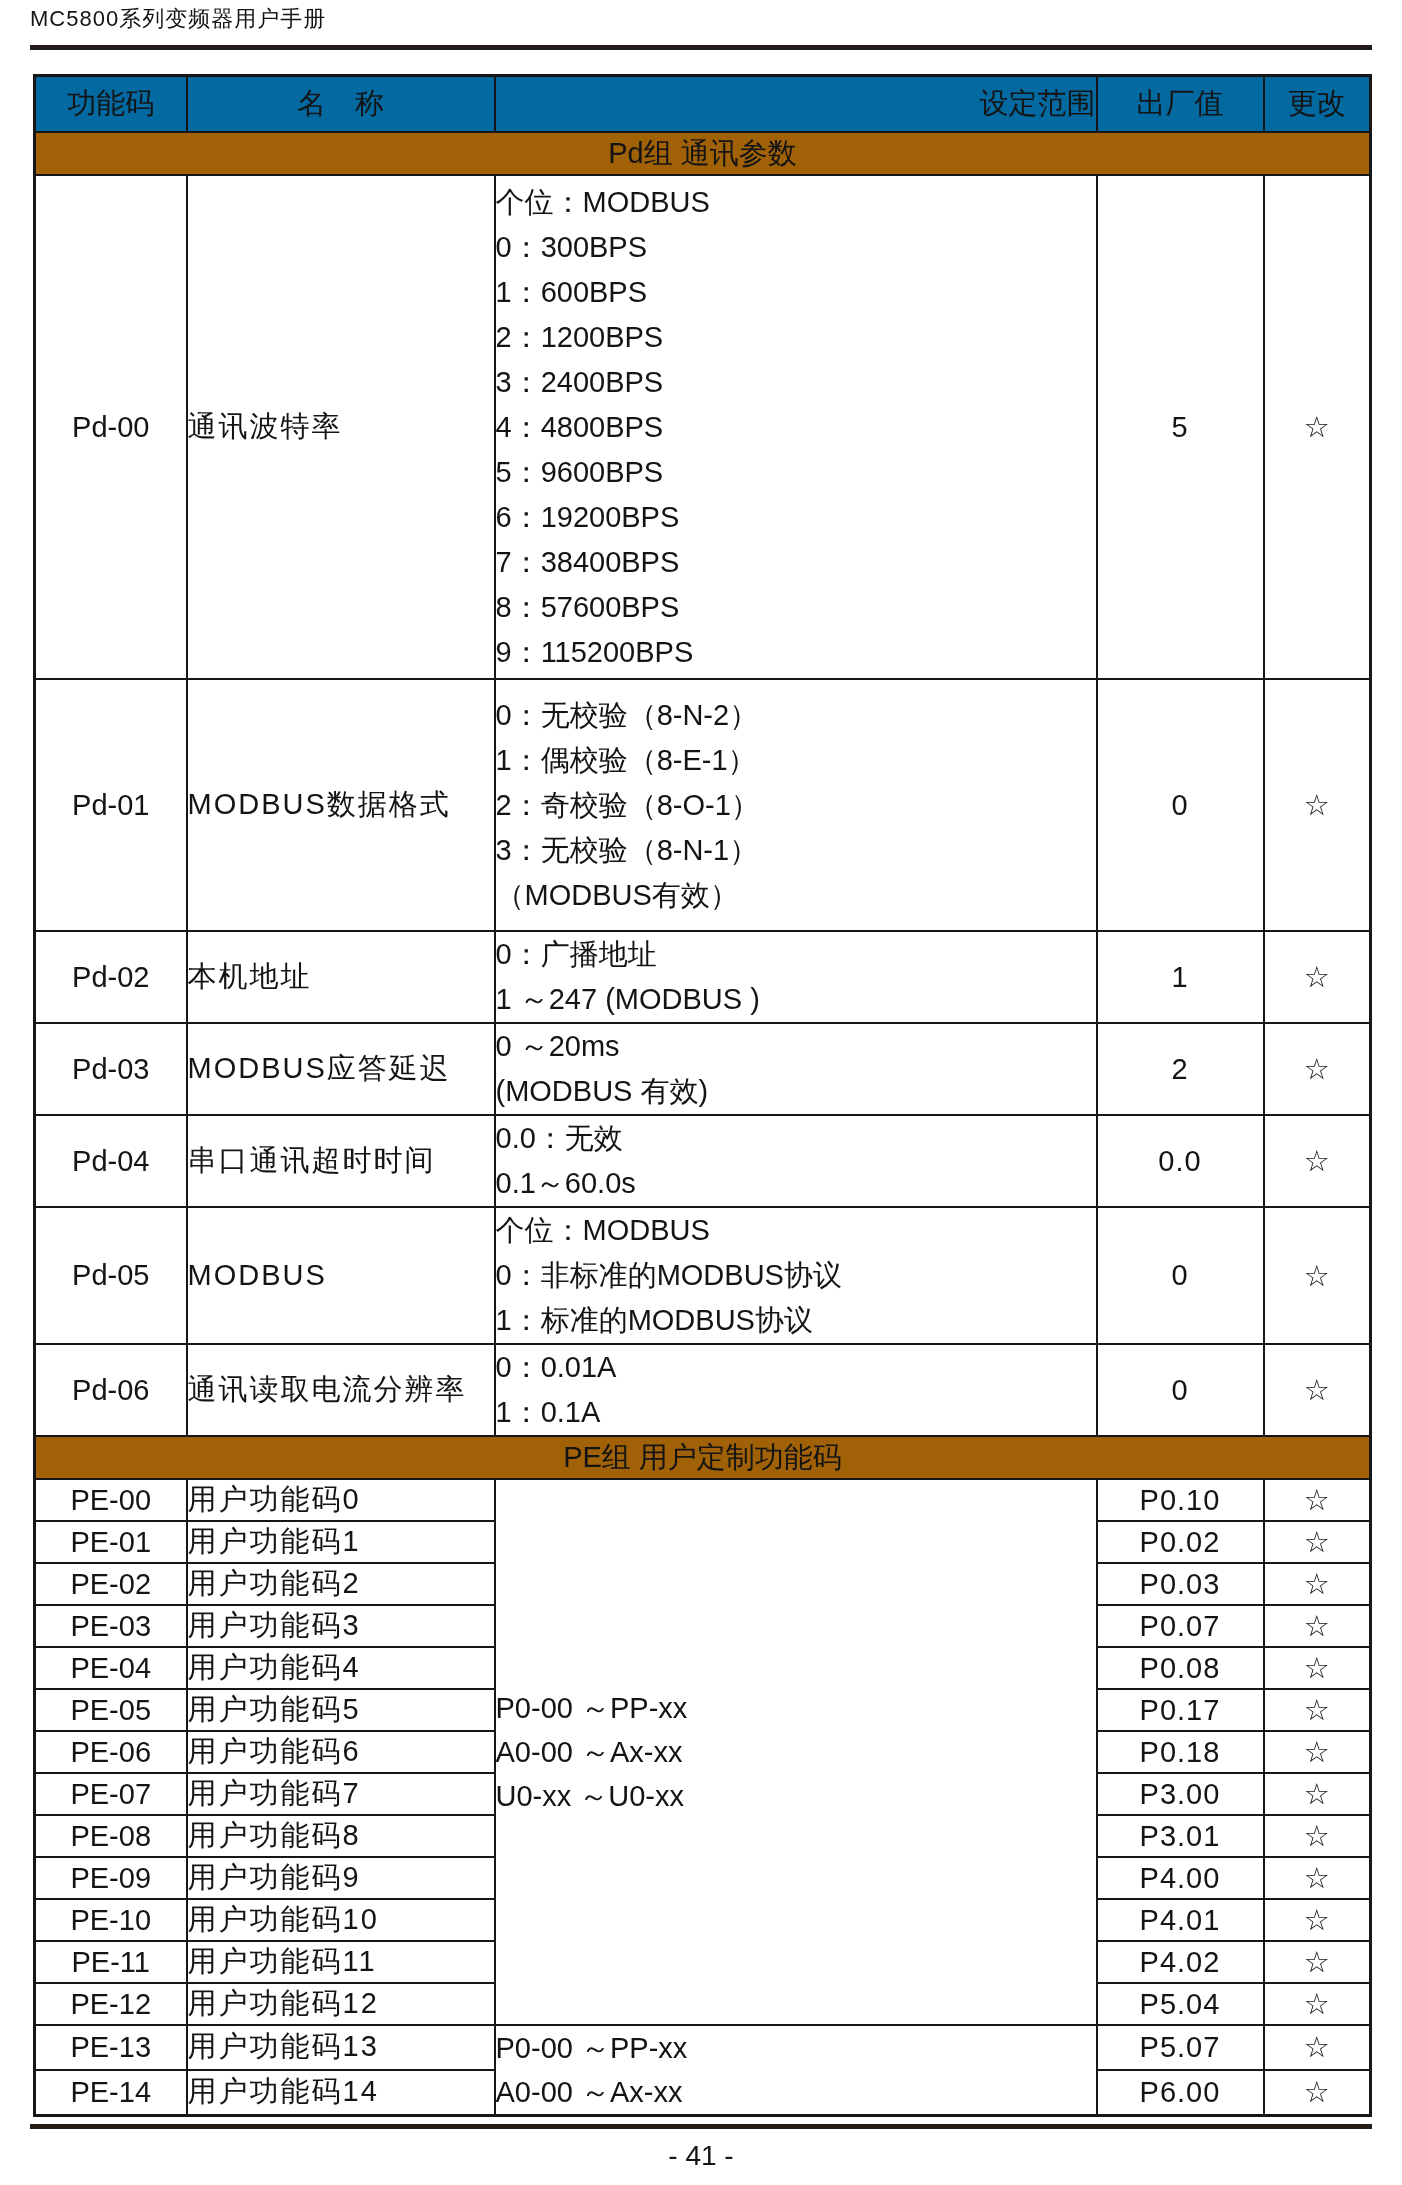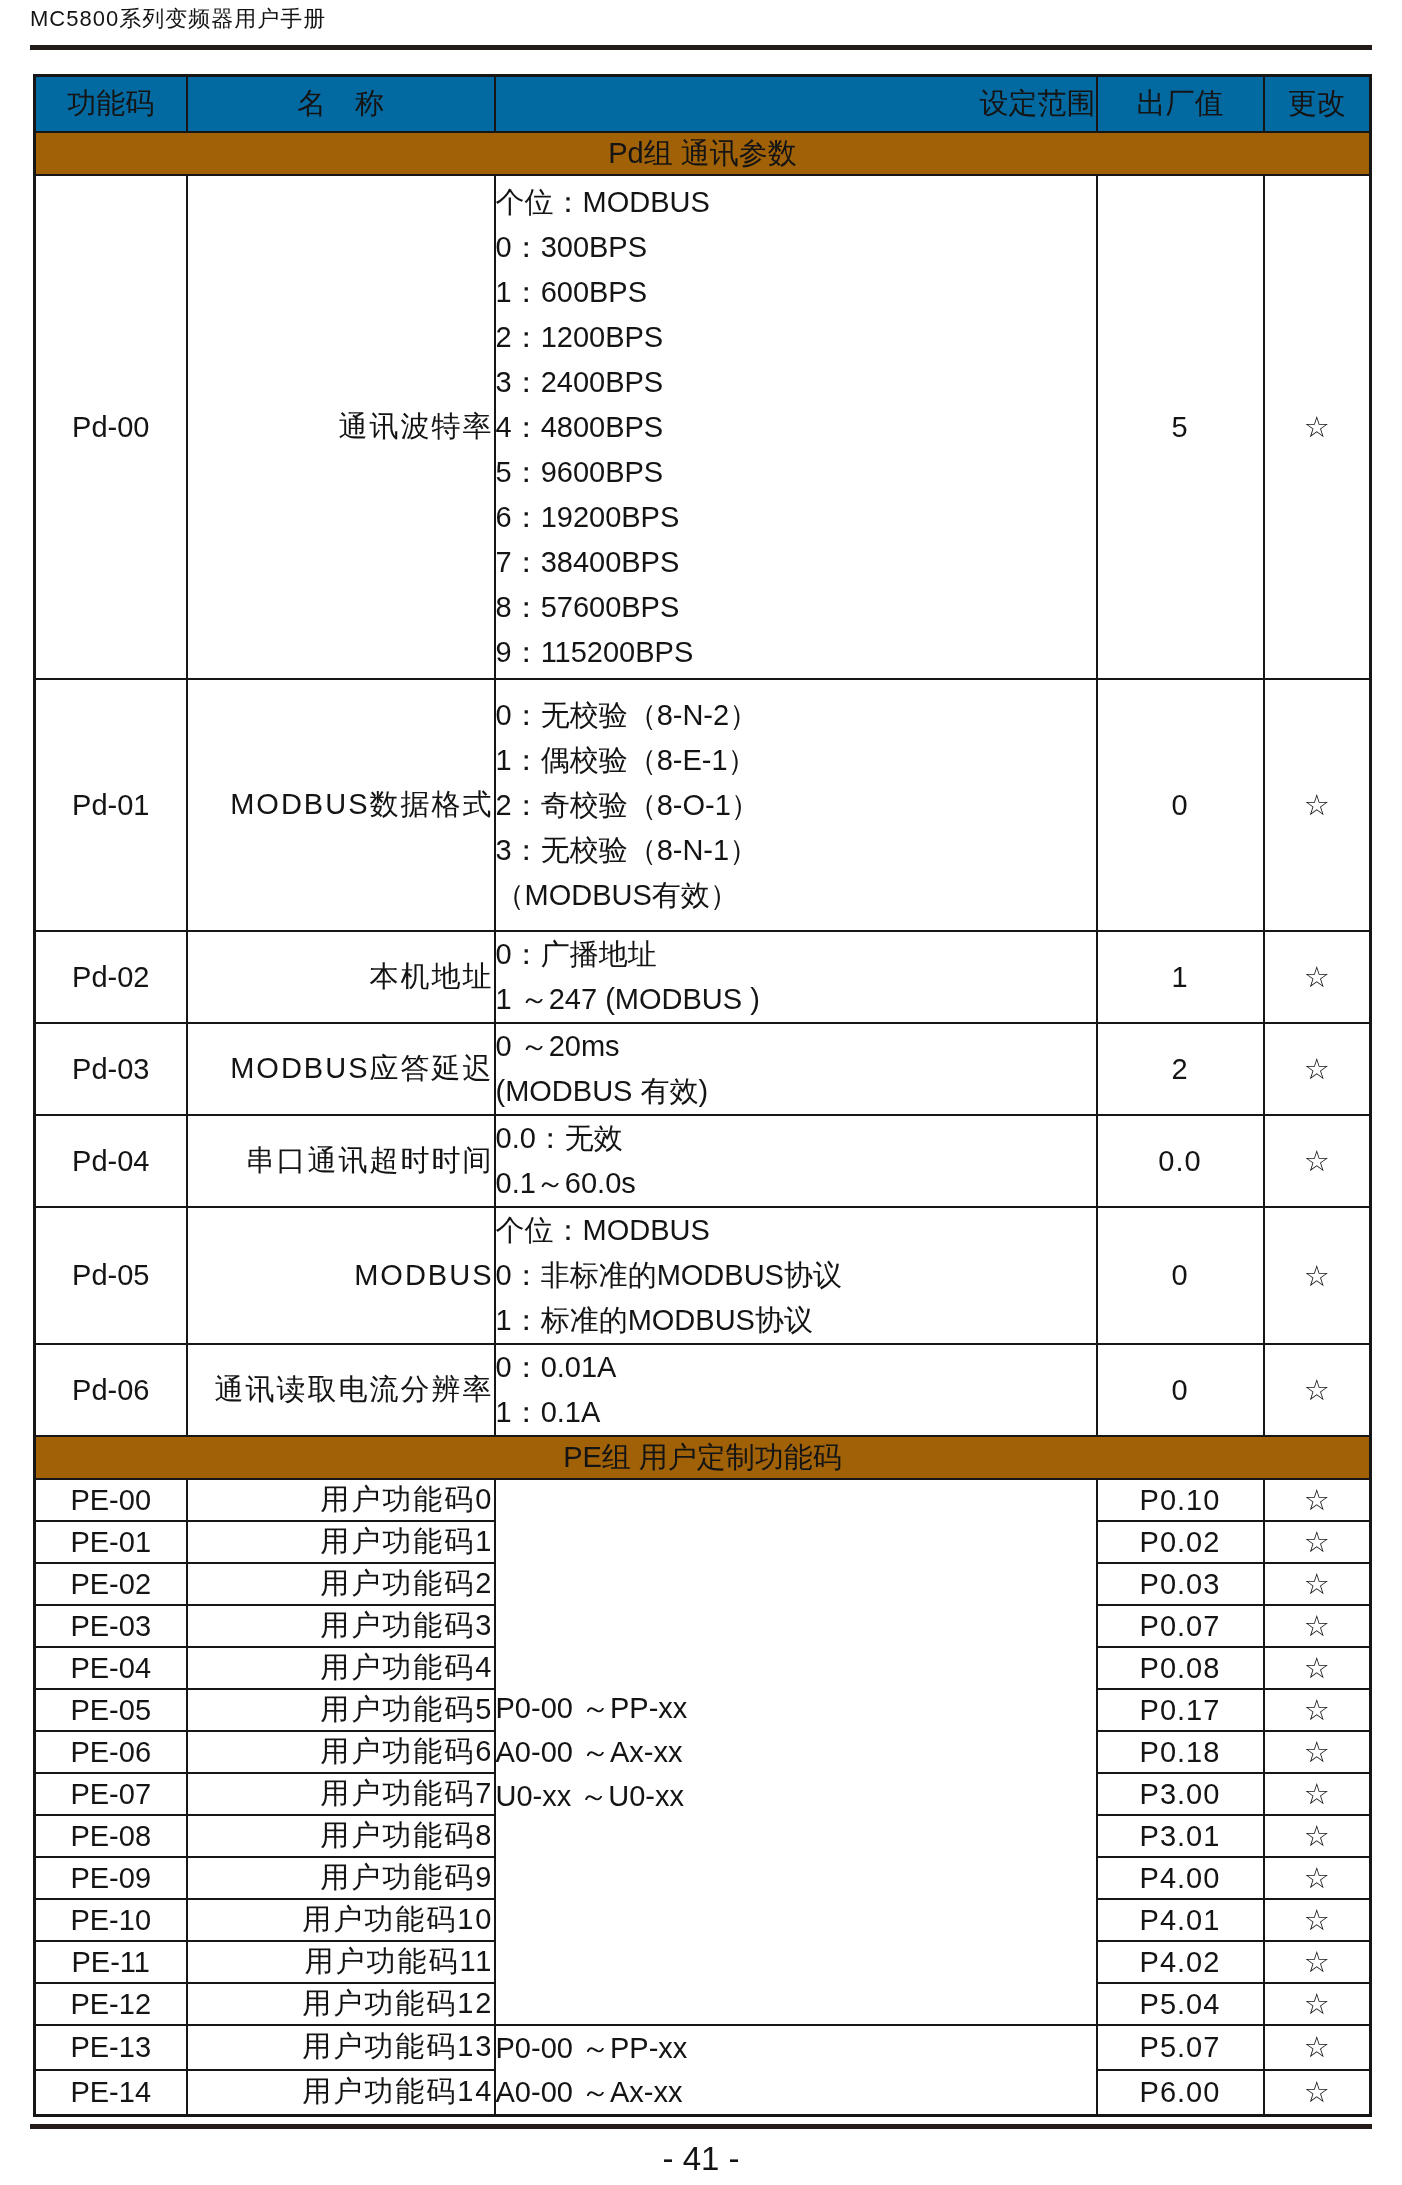--- a/index.html
+++ b/index.html
@@ -32,21 +32,21 @@
     background: #241c19;
   }
   .rule-top { top: 45px; }
   .rule-bottom { top: 2124px; }
   .page-number {
     position: absolute;
     left: 0;
     top: 2140px;
     width: 1402px;
     text-align: center;
-    font-size: 33px;
+    font-size: 28px;
     color: #141414;
   }
   table.param-table {
     position: absolute;
     left: 33px;
     top: 74px;
     border-collapse: collapse;
     table-layout: fixed;
     width: 1336px;
     border: 3px solid #161616;
@@ -67,21 +67,21 @@
   th.h-code, th.h-factory, th.h-modify { text-align: center; }
   th.h-name { text-align: center; }
   th.h-range { text-align: right; padding-left: 16px; margin-left: 8px; }
   tr.group-row td {
     background: #a16207;
     text-align: center;
     height: 41px;
     font-size: 29px;
   }
   td.code-cell { text-align: center; }
-  td.name-cell { text-align: right; padding-left: 14px; padding-right: 6px; letter-spacing: 2px; }
+  td.name-cell { text-align: left; padding-left: 14px; padding-right: 6px; letter-spacing: 2px; }
   td.range-cell { text-align: left; padding-left: 16px; padding-right: 6px; }
   td.value-cell { text-align: center; letter-spacing: 1px; }
   td.star-cell { text-align: center; font-size: 31px; }
   .range-line { line-height: 45px; white-space: nowrap; }
   .pe-range .range-line { line-height: 44px; }
   
   td.v-top { vertical-align: top; }
   td.pad-pd00-val { padding-top: 165px; }
   td.pad-pd00-star { padding-top: 220px; }
   td.pad-pd01-val { padding-top: 72px; }

